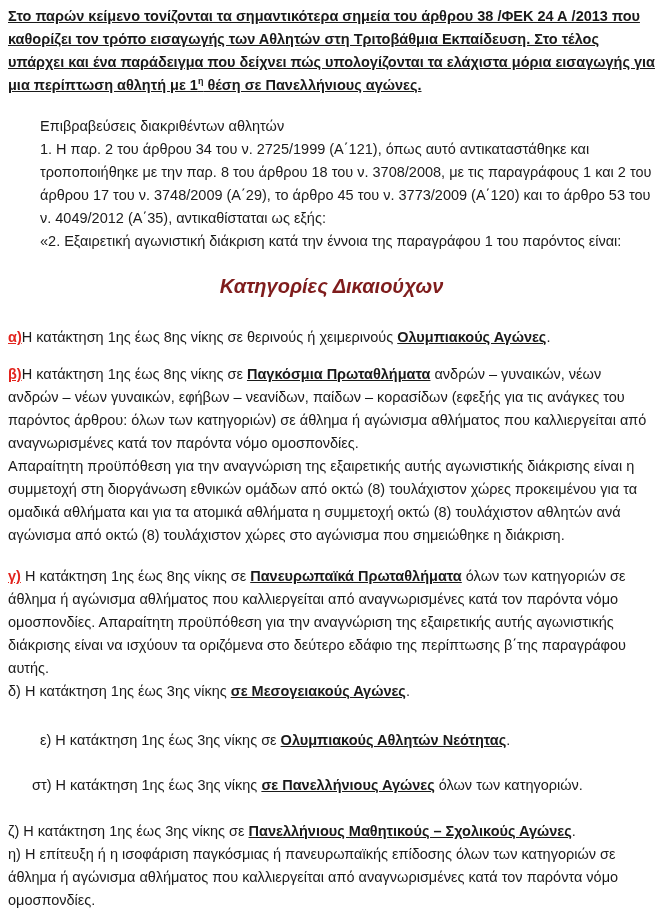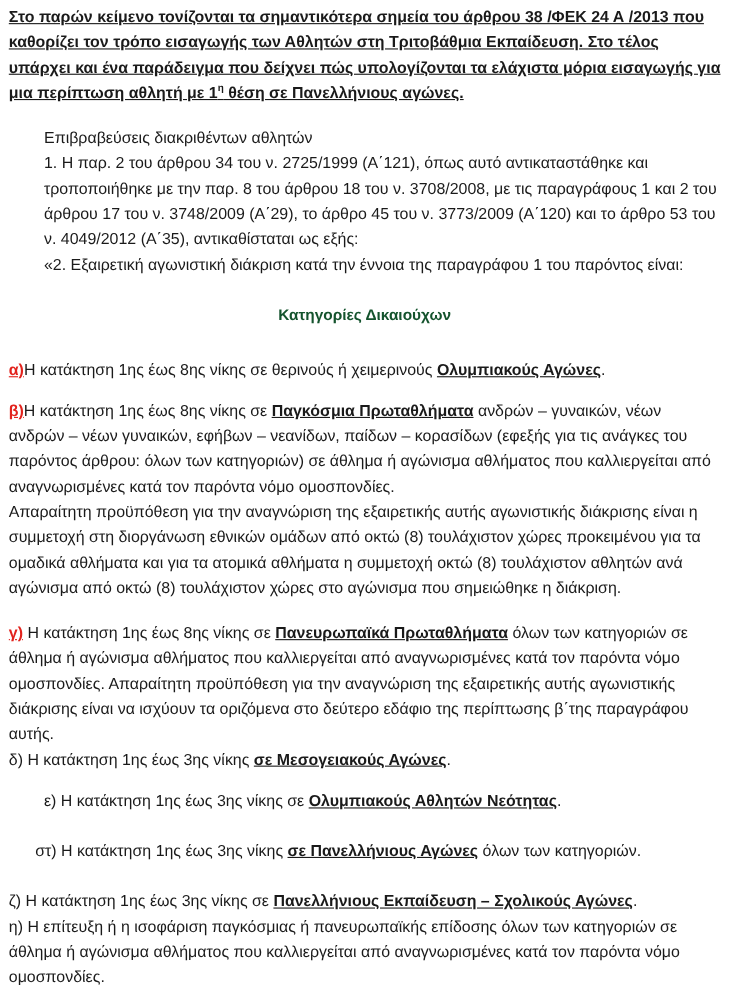--- a/index.html
+++ b/index.html
@@ -18,34 +18,35 @@
   }
   .page {
     padding: 5px 14px 0 8px;
   }
   p { margin: 0; }
   .bold { font-weight: bold; text-decoration: underline; }
   .red { color: #e2231d; }
   .heading {
     text-align: center;
     font-weight: bold;
-    color: #14532d;
-    font-size: 14px;
+    color: #7f1d1d;
+    font-size: 20px;
+    font-style: italic;
   }
   sup.ord {
     font-size: 9px;
     font-weight: bold;
     vertical-align: super;
     line-height: 0;
   }
   .mb14 { margin-bottom: 14px; }
   .mb18 { margin-bottom: 18px; }
   .mb22 { margin-bottom: 22px; margin-left: 32px; }
   .mb23 { margin-bottom: 23px; margin-left: 24px; }
-  .mb26 { margin-bottom: 15px; }
+  .mb26 { margin-bottom: 26px; }
   .mb28 { margin-bottom: 28px; }
 </style>
 </head>
 <body>
 
 <div class="page">
 
   <div class="mb18">
     <p class="bold"><span>Στο παρών κείμενο τονίζονται τα σημαντικότερα σημεία  του άρθρου 38 /ΦΕΚ 24 Α /2013 που καθορίζει τον τρόπο εισαγωγής των Αθλητών στη Τριτοβάθμια Εκπαίδευση. Στο τέλος υπάρχει και ένα παράδειγμα που δείχνει πώς υπολογίζονται τα ελάχιστα μόρια εισαγωγής για μια περίπτωση αθλητή με 1</span><sup class="ord">η</sup><span> θέση σε Πανελλήνιους  αγώνες.</span></p>
   </div>
@@ -68,17 +69,17 @@
   <div class="mb26">
     <p><span class="red bold">γ)</span><span> Η κατάκτηση 1ης έως 8ης νίκης σε </span><span class="bold">Πανευρωπαϊκά Πρωταθλήματα</span><span> όλων των κατηγοριών σε άθλημα ή αγώνισμα αθλήματος που καλλιεργείται από αναγνωρισμένες κατά τον παρόντα νόμο ομοσπονδίες. Απαραίτητη προϋπόθεση για την αναγνώριση της  εξαιρετικής αυτής αγωνιστικής διάκρισης είναι να ισχύουν τα οριζόμενα στο δεύτερο εδάφιο της περίπτωσης β΄της παραγράφου αυτής.</span></p>
     <p><span>δ) Η κατάκτηση 1ης έως 3ης νίκης </span><span class="bold">σε Μεσογειακούς Αγώνες</span><span>.</span></p>
   </div>
 
   <p class="mb22"><span>ε) Η κατάκτηση 1ης έως 3ης νίκης σε </span><span class="bold">Ολυμπιακούς Αθλητών Νεότητας</span><span>.</span></p>
 
   <p class="mb23"><span>στ) Η κατάκτηση 1ης έως 3ης νίκης </span><span class="bold">σε Πανελλήνιους Αγώνες</span><span> όλων των κατηγοριών.</span></p>
 
   <div>
-    <p><span>ζ) Η κατάκτηση 1ης έως 3ης νίκης σε </span><span class="bold">Πανελλήνιους Εκπαίδευση – Σχολικούς Αγώνες</span><span>.</span></p>
+    <p><span>ζ) Η κατάκτηση 1ης έως 3ης νίκης σε </span><span class="bold">Πανελλήνιους Μαθητικούς – Σχολικούς Αγώνες</span><span>.</span></p>
     <p>η) Η επίτευξη ή η ισοφάριση παγκόσμιας ή πανευρωπαϊκής επίδοσης όλων των κατηγοριών σε άθλημα ή αγώνισμα αθλήματος που καλλιεργείται από αναγνωρισμένες κατά τον παρόντα νόμο ομοσπονδίες.</p>
   </div>
 
 </div>
 
 </body></html>

